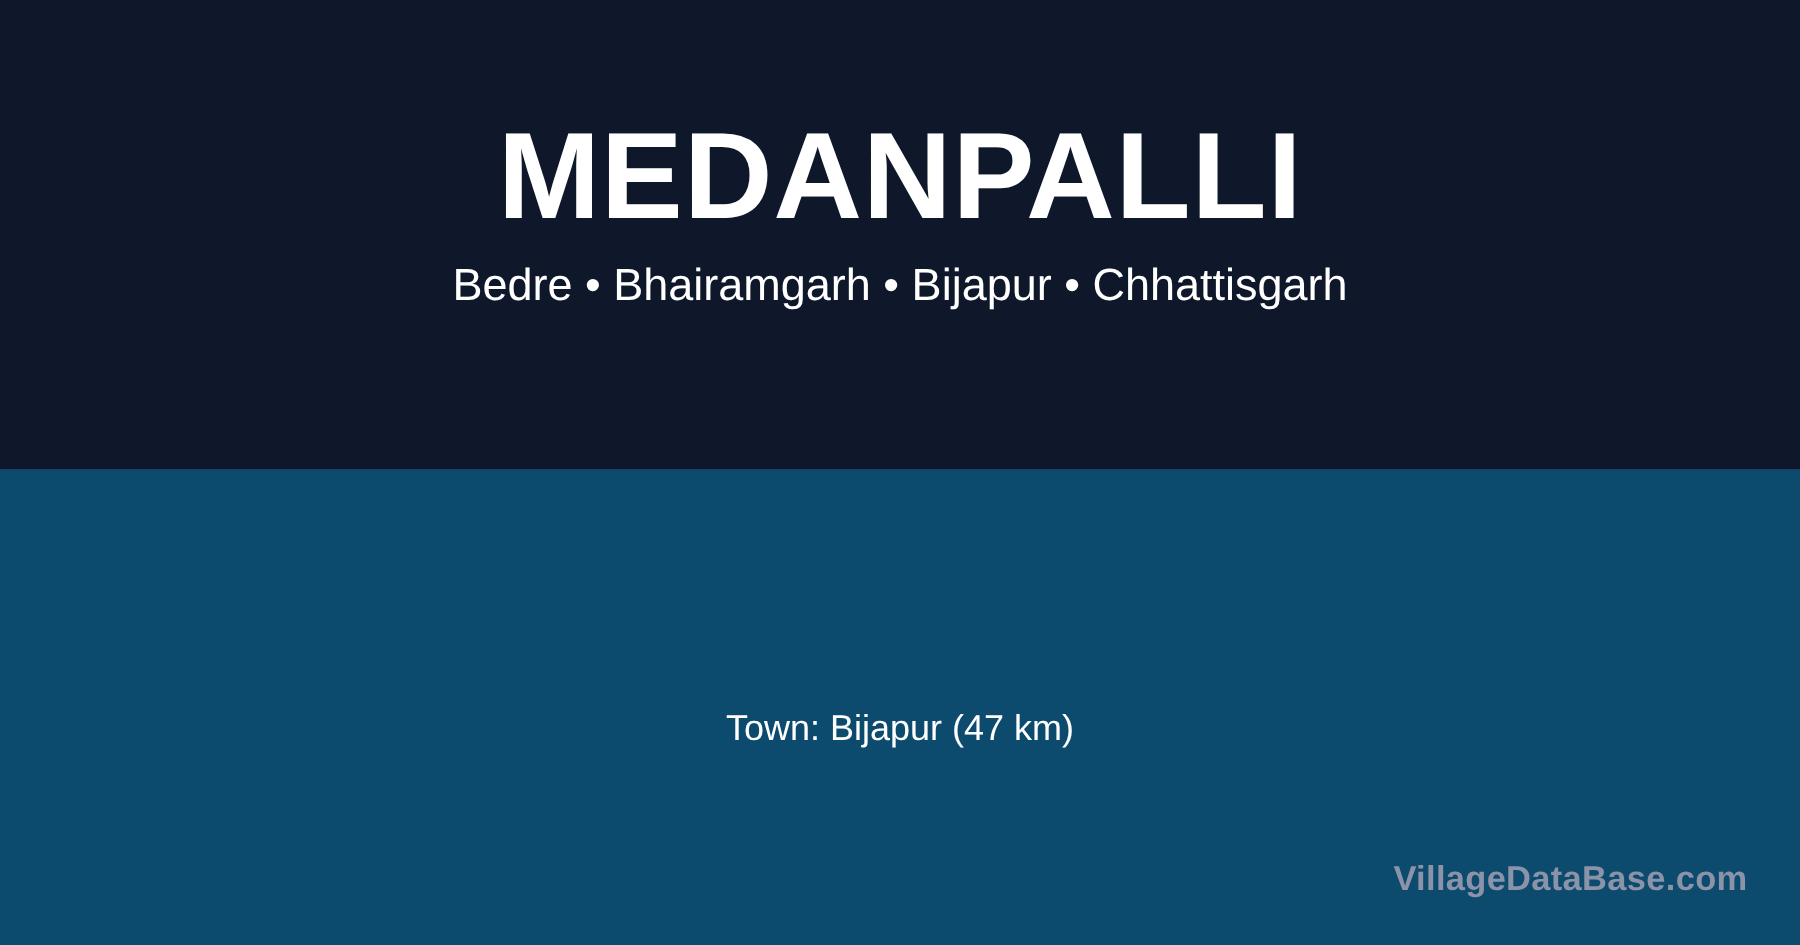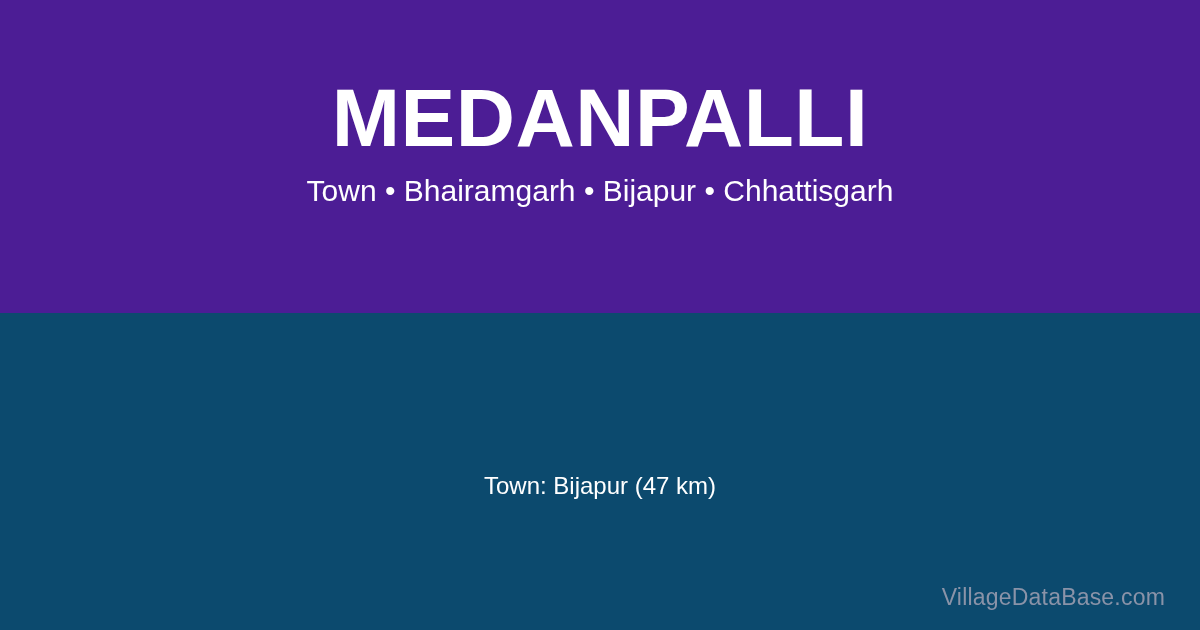--- a/index.html
+++ b/index.html
@@ -15,21 +15,21 @@
   }
   .card {
     position: relative;
     width: 1200px;
     height: 630px;
     display: flex;
     flex-direction: column;
   }
   .band-top {
     height: 313px;
-    background: #4c1d95;
+    background: #0f172a;
     display: flex;
     flex-direction: column;
     align-items: center;
     justify-content: flex-start;
     box-sizing: border-box;
     padding-top: 76px;
   }
   .village-title {
     margin: 0;
     font-size: 82px;
@@ -67,37 +67,37 @@
   }
   .info-text {
     font-size: 24px;
     line-height: 30px;
     color: #ffffff;
     white-space: nowrap;
   }
   .watermark {
     position: absolute;
     right: 35px;
-    bottom: 19px;
+    bottom: 31px;
     font-size: 23px;
     line-height: 28px;
-    font-weight: 400;
+    font-weight: 700;
     color: #8a93a8;
     letter-spacing: 0.2px;
     white-space: nowrap;
   }
 </style>
 </head>
 <body>
 
 <div class="card">
 
   <div class="band-top">
     <h1 class="village-title">MEDANPALLI</h1>
-    <p class="village-subtitle">Town • Bhairamgarh • Bijapur • Chhattisgarh</p>
+    <p class="village-subtitle">Bedre • Bhairamgarh • Bijapur • Chhattisgarh</p>
   </div>
 
   <div class="band-bottom">
     <div class="info-wrap">
       <span class="info-text">Town: Bijapur (47 km)</span>
     </div>
     <div class="watermark">VillageDataBase.com</div>
   </div>
 
 </div>

